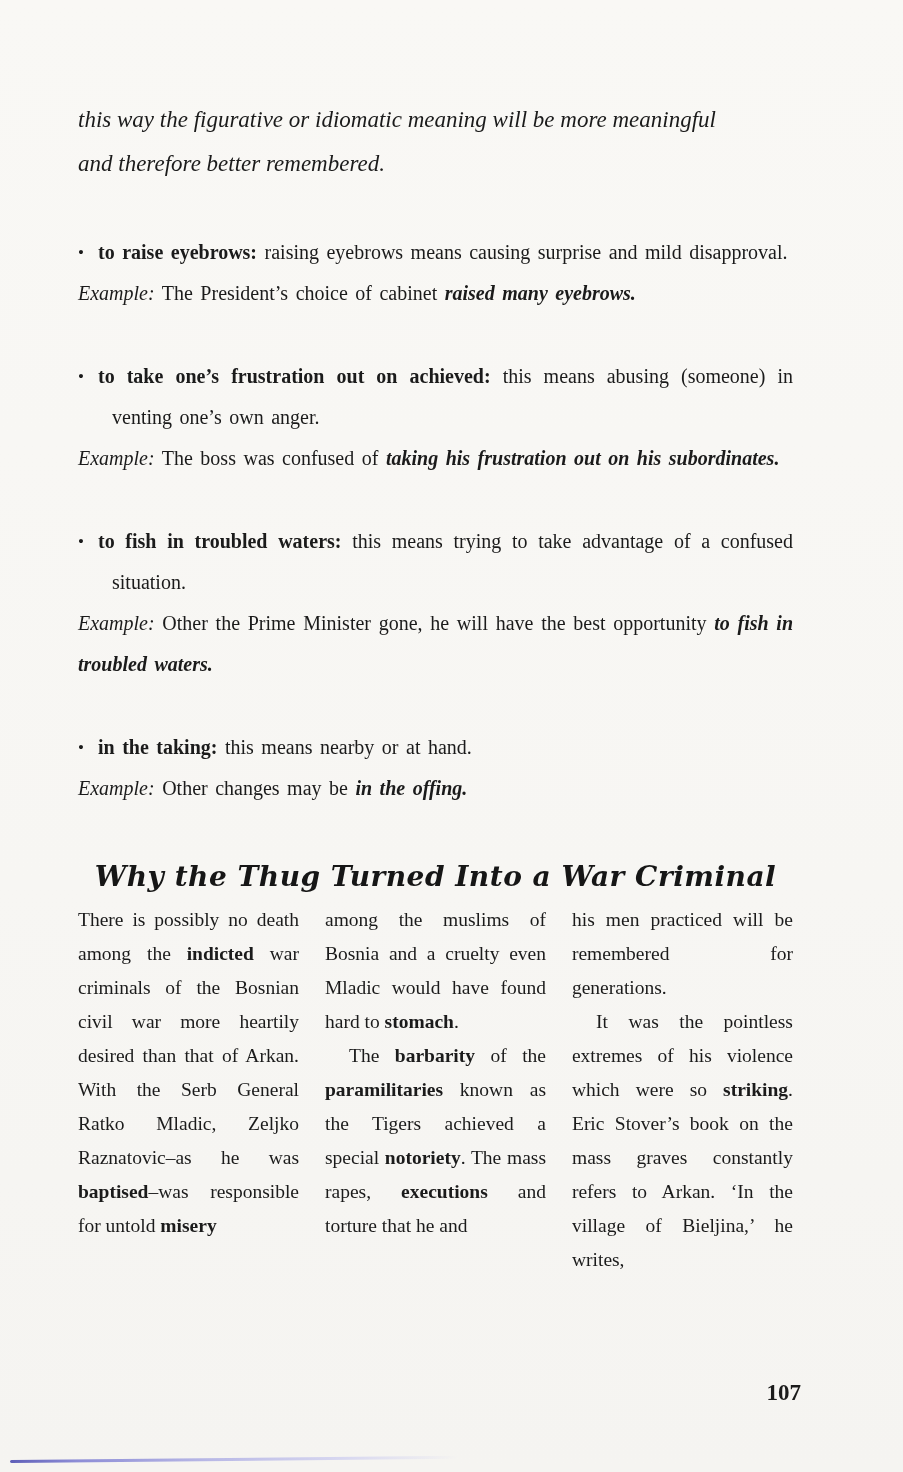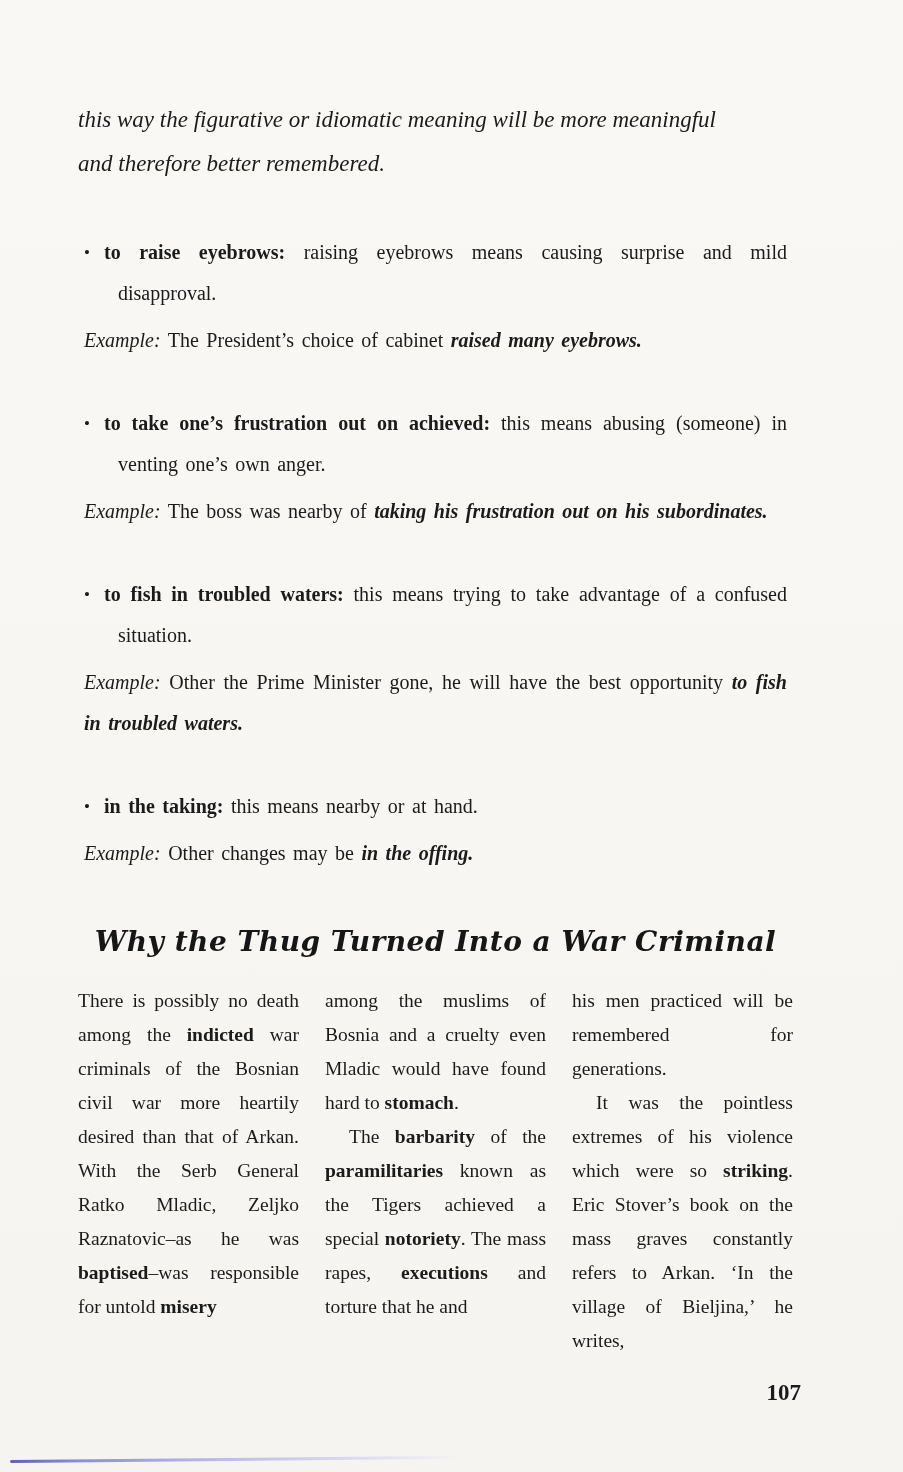--- a/index.html
+++ b/index.html
@@ -16,40 +16,40 @@
     position: absolute; inset: 0;
     padding: 98px 110px 0 78px;
     box-sizing: border-box;
     background: linear-gradient(180deg, #f9f8f5 0%, #f7f6f3 60%, #f5f4f1 100%);
   }
   .intro { font-style: italic; font-size: 23px; line-height: 44px; }
   .intro .line { white-space: nowrap; }
 
   .idioms { margin-top: 46px; }
   .idiom { margin-bottom: 42px; }
-  .idiom p { margin: 6px; font-size: 20px; line-height: 41px; text-align: justify; word-spacing: 2.5px; }
+  .idiom p { margin: 0; font-size: 20px; line-height: 41px; text-align: justify; word-spacing: 2.5px; }
   .bullet-line { padding-left: 34px; text-indent: -34px; }
   .bullet { display: inline-block; width: 20px; text-indent: 0; font-size: 17px; vertical-align: 1px; }
   .term { font-weight: bold; }
 
   .b { font-weight: bold; }
   .i { font-style: italic; }
   .example .b { font-style: italic; }
 
   .title {
     margin: 34px 0 0 0;
     font-family: "DejaVu Serif", serif;
     font-style: italic; font-weight: bold;
     font-size: 28px; line-height: 52px;
     text-align: center;
     letter-spacing: 0.5px;
     color: #161616;
   }
 
-  .columns { display: flex; gap: 26px; margin-top: 16px; }
+  .columns { display: flex; gap: 26px; margin-top: 0; }
   .col { width: calc((100% - 52px) / 3); font-size: 19.5px; line-height: 34px; text-align: justify; }
   .col p { margin: 0; }
   .col p.indent { text-indent: 24px; }
 
   .pagenum {
     position: absolute; right: 102px; bottom: 66px;
     font-weight: bold; font-size: 23px;
   }
 
   .scan-line {
@@ -73,21 +73,21 @@
 
   <div class="idioms">
 
     <div class="idiom">
       <p class="bullet-line"><span class="bullet">•</span><span class="term">to raise eyebrows:</span><span> raising eyebrows means causing surprise and mild disapproval.</span></p>
       <p class="example"><span class="i">Example:</span><span> The President’s choice of cabinet </span><span class="b i">raised many eyebrows.</span></p>
     </div>
 
     <div class="idiom">
       <p class="bullet-line"><span class="bullet">•</span><span class="term">to take one’s frustration out on achieved:</span><span> this means abusing (someone) in venting one’s own anger.</span></p>
-      <p class="example"><span class="i">Example:</span><span> The boss was nearby of </span><span class="b i">taking his frustration out on his subordinates.</span></p>
+      <p class="example"><span class="i">Example:</span><span> The boss was confused of </span><span class="b i">taking his frustration out on his subordinates.</span></p>
     </div>
 
     <div class="idiom">
       <p class="bullet-line"><span class="bullet">•</span><span class="term">to fish in troubled waters:</span><span> this means trying to take advantage of a confused situation.</span></p>
       <p class="example"><span class="i">Example:</span><span> Other the Prime Minister gone, he will have the best opportunity </span><span class="b i">to fish in troubled waters.</span></p>
     </div>
 
     <div class="idiom">
       <p class="bullet-line"><span class="bullet">•</span><span class="term">in the taking:</span><span> this means nearby or at hand.</span></p>
       <p class="example"><span class="i">Example:</span><span> Other changes may be </span><span class="b i">in the offing.</span></p>

